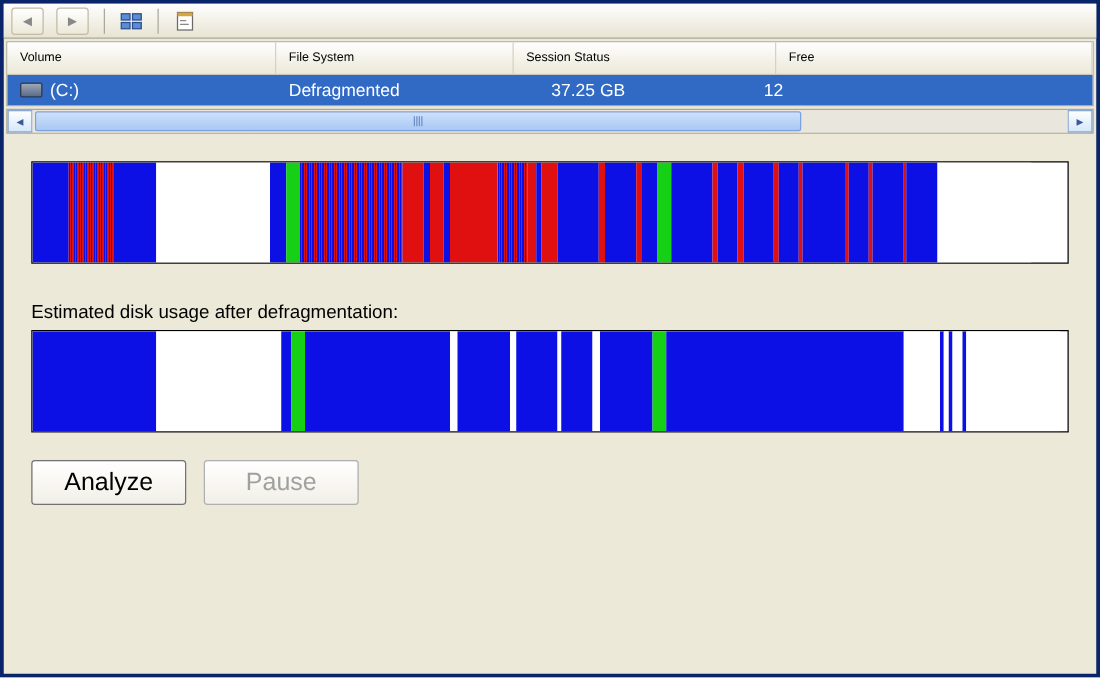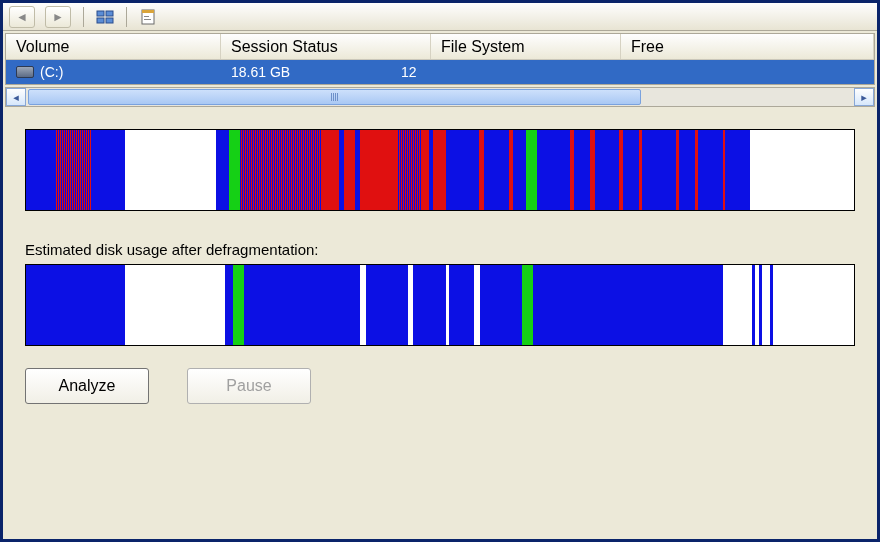--- a/index.html
+++ b/index.html
@@ -50,21 +50,21 @@
 }
 .list-header {
   display: flex;
   background: linear-gradient(#fefefe,#ece9d8);
   border-bottom: 1px solid #cac7ba;
   height: 26px;
 }
 .list-header .col {
   padding: 4px 10px;
   border-right: 1px solid #d6d2c2;
-  font-size: 16px;
+  font-size: 10px;
   color: #000;
   display:flex;align-items:center;
 }
 .list-row {
   display: flex;
   background: #316ac5;
   color: #fff;
   height: 24px;
   align-items: center;
 }
@@ -141,29 +141,28 @@
   gap: 14px;
   align-items:center;
 }
 .btn {
   height: 36px;
   min-width: 124px;
   padding: 0 16px;
   background: linear-gradient(#fff,#f1efe6);
   border: 1px solid #737373;
   border-radius: 3px;
-  font-size: 16px;
+  font-size: 20px;
   font-family: inherit;
   color:#000;
   cursor:pointer;
 }
 .btn.disabled {
   color: #a0a0a0;
   border-color:#b0b0b0;
-  margin-left:24px;
 }
 .button-row .spacer { flex:1; }
 .col-volume{width:215px;}
 .col-status{width:210px;}
 .col-fs{width:190px;}
 .col-cap{width:170px;}
 .col-free{flex:1;text-align:left;}
 </style>
 </head>
 <body>
@@ -185,30 +184,31 @@
         <rect x="3" y="2" width="12" height="14" fill="#fff" stroke="#6a6a6a"></rect>
         <rect x="3" y="2" width="12" height="3" fill="#d9a43a"></rect>
         <rect x="5" y="8" width="5" height="1" fill="#888"></rect>
         <rect x="5" y="11" width="7" height="1" fill="#888"></rect>
       </svg>
   </div>
 
   <div class="list-area">
     <div class="list-header">
       <div class="col col-volume">Volume</div>
+      <div class="col col-fs">File System</div>
       <div class="col col-status">Session Status</div>
-      <div class="col col-fs">File System</div>
       <div class="col col-free">Free</div>
     </div>
     <div class="list-row">
       <div class="cell col-volume">
         <span class="drive-icon"></span>
         <span>(C:)</span>
       </div>
-      <div class="cell col-cap">18.61 GB</div>
+      <div class="cell col-status">Defragmented</div>
+      <div class="cell col-cap">37.25 GB</div>
       <div class="cell col-free">12</div>
     </div>
   </div>
 
   <div class="hscroll">
     <div class="arrow-btn">◂</div>
     <div class="track">
       <div class="thumb">
         <div class="grip">
             <span></span>

